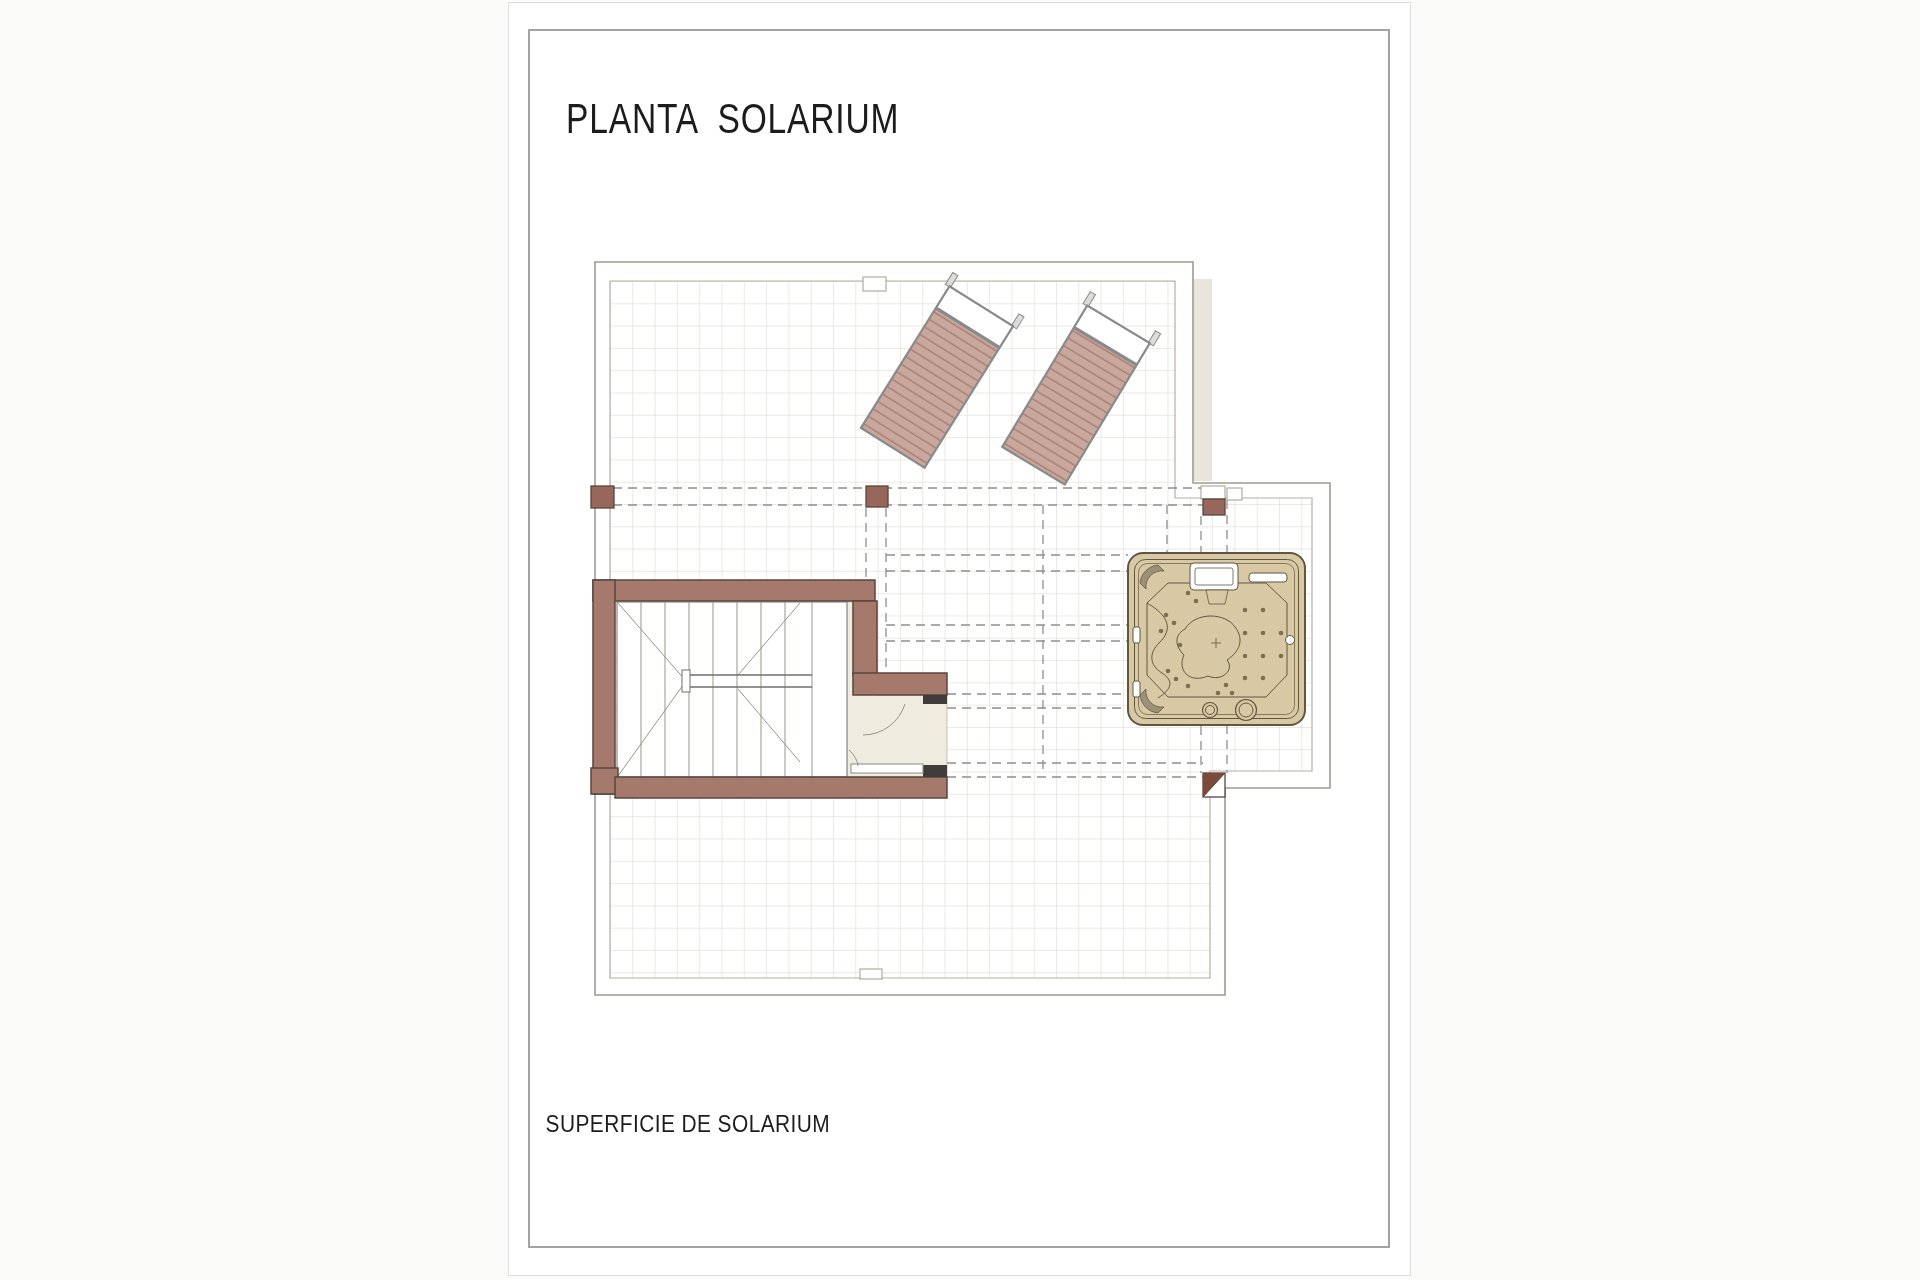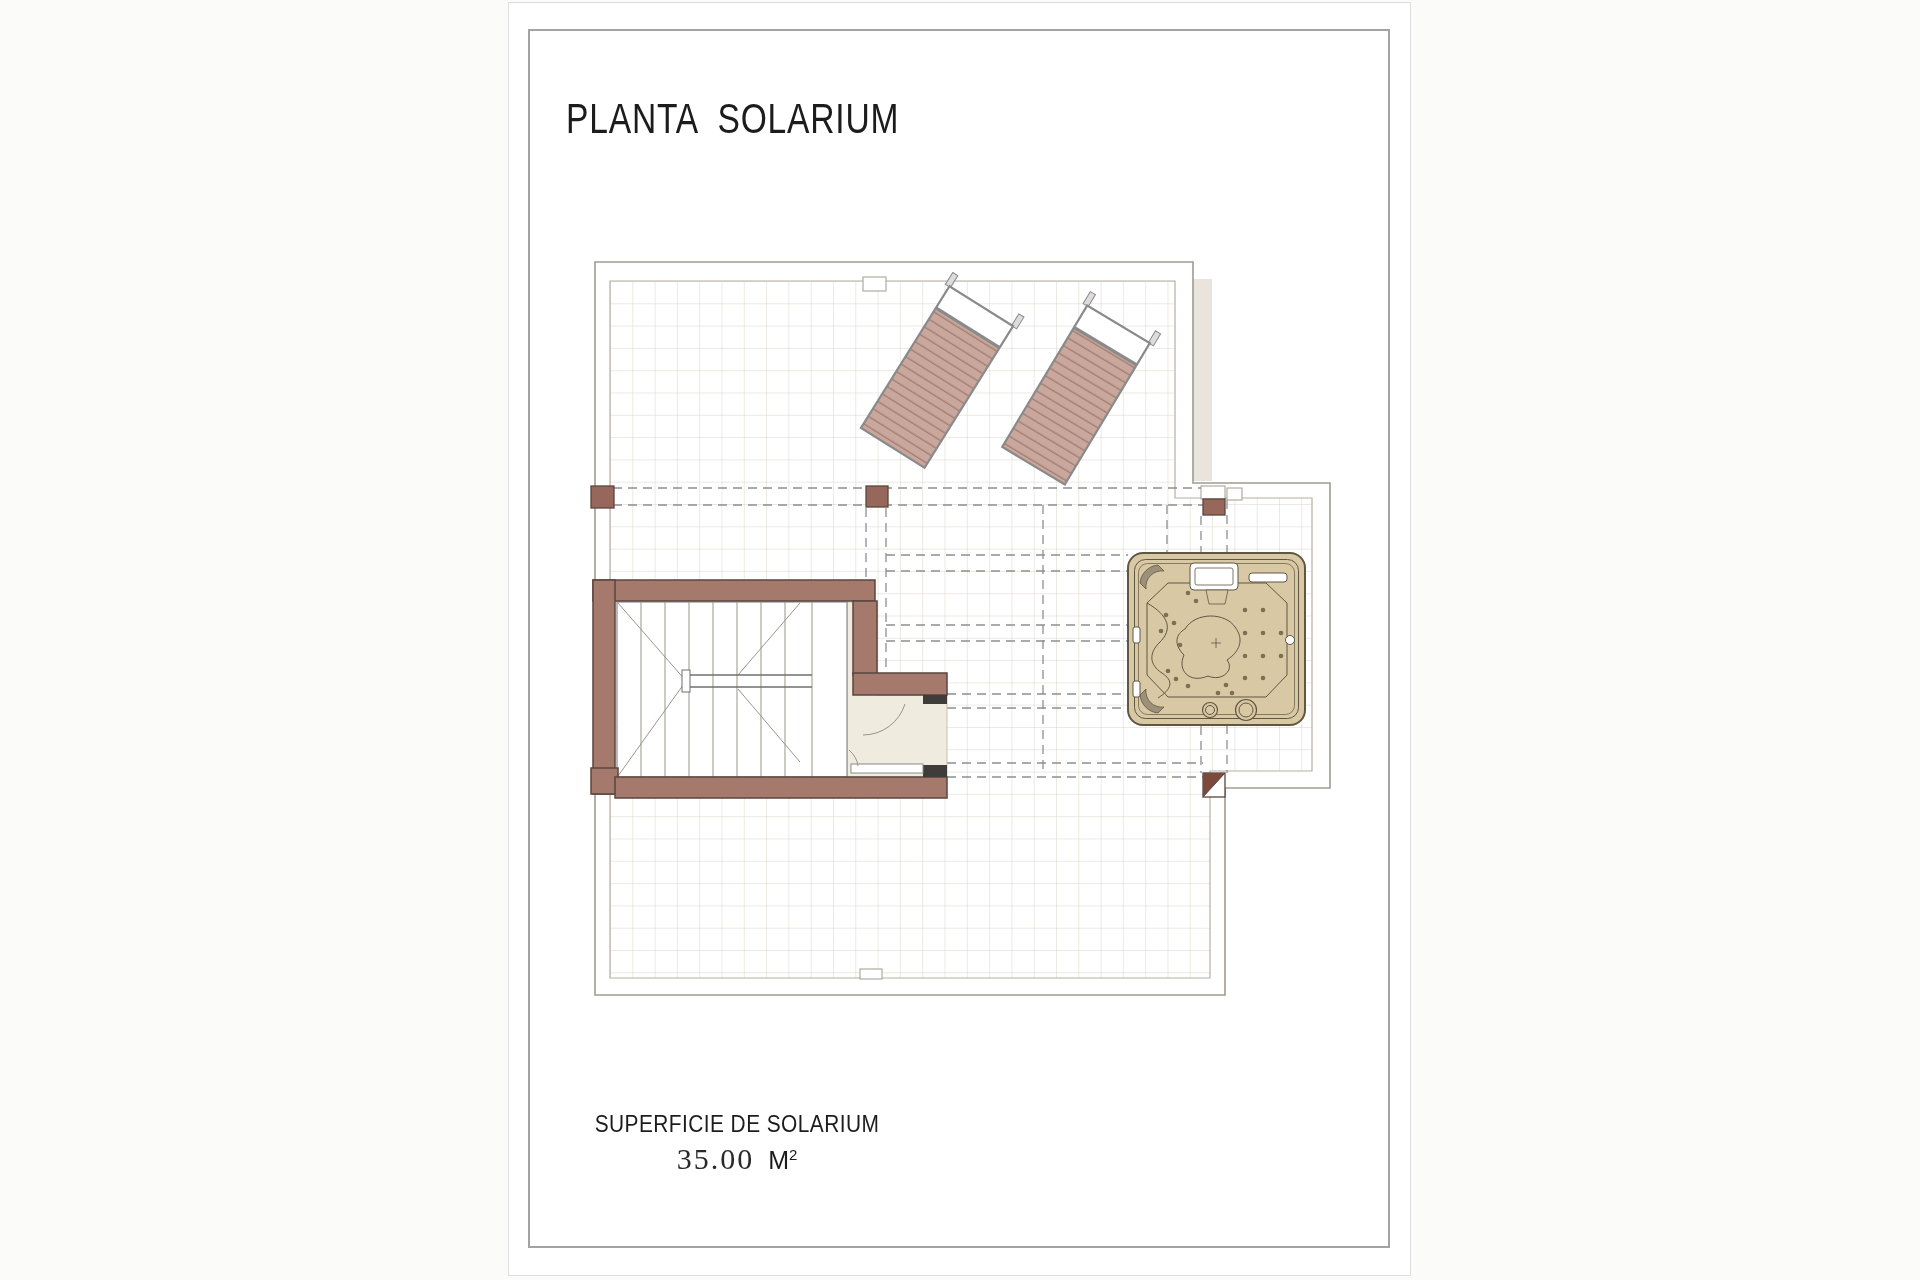--- a/index.html
+++ b/index.html
@@ -14,21 +14,21 @@
   .frame{
     position:absolute;left:528px;top:29px;width:862px;height:1219px;
     border:2px solid var(--frame,#a3a3a3);box-sizing:border-box;background:transparent;
   }
   .plan-svg{position:absolute;left:0;top:0;width:1920px;height:1280px;}
   .title{
     position:absolute;left:566px;top:95px;
     font-size:42px;letter-spacing:1px;white-space:pre;color:var(--ink,#1c1c1c);
     transform:scaleX(.8);transform-origin:0 0;
   }
-  .area-block{position:absolute;left:517px;top:1110px;width:440px;text-align:center;}
+  .area-block{position:absolute;left:517px;top:1110px;width:440px;}
   .area-label{
     font-size:24px;letter-spacing:.5px;white-space:pre;color:var(--ink,#1c1c1c);
     transform:scaleX(.87);transform-origin:50% 0;
   }
   .area-value-row{margin-top:4px;font-size:0;}
   .area-value-row .num{
     font-family:"Liberation Serif",serif;font-size:30px;letter-spacing:2px;color:#2a2a2a;
   }
   .area-value-row .unit{
     font-size:25px;margin-left:14px;letter-spacing:0;color:var(--ink,#1c1c1c);
@@ -226,16 +226,13 @@
       <circle class="tub-f" cx="82" cy="157" r="7.5" stroke-width="1.2"></circle>
       <circle class="tub-l" cx="82" cy="157" r="4.5" stroke-width="1"></circle>
     </g>
   </g>
 </svg>
 
 <div class="title">PLANTA  SOLARIUM</div>
 
 <div class="area-block">
   <div class="area-label">SUPERFICIE DE SOLARIUM</div>
-  <div class="area-value-row">
-    <span class="num">35.00</span><span class="unit"><span>M</span><sup>2</sup></span>
-  </div>
 </div>
 
 </body></html>

